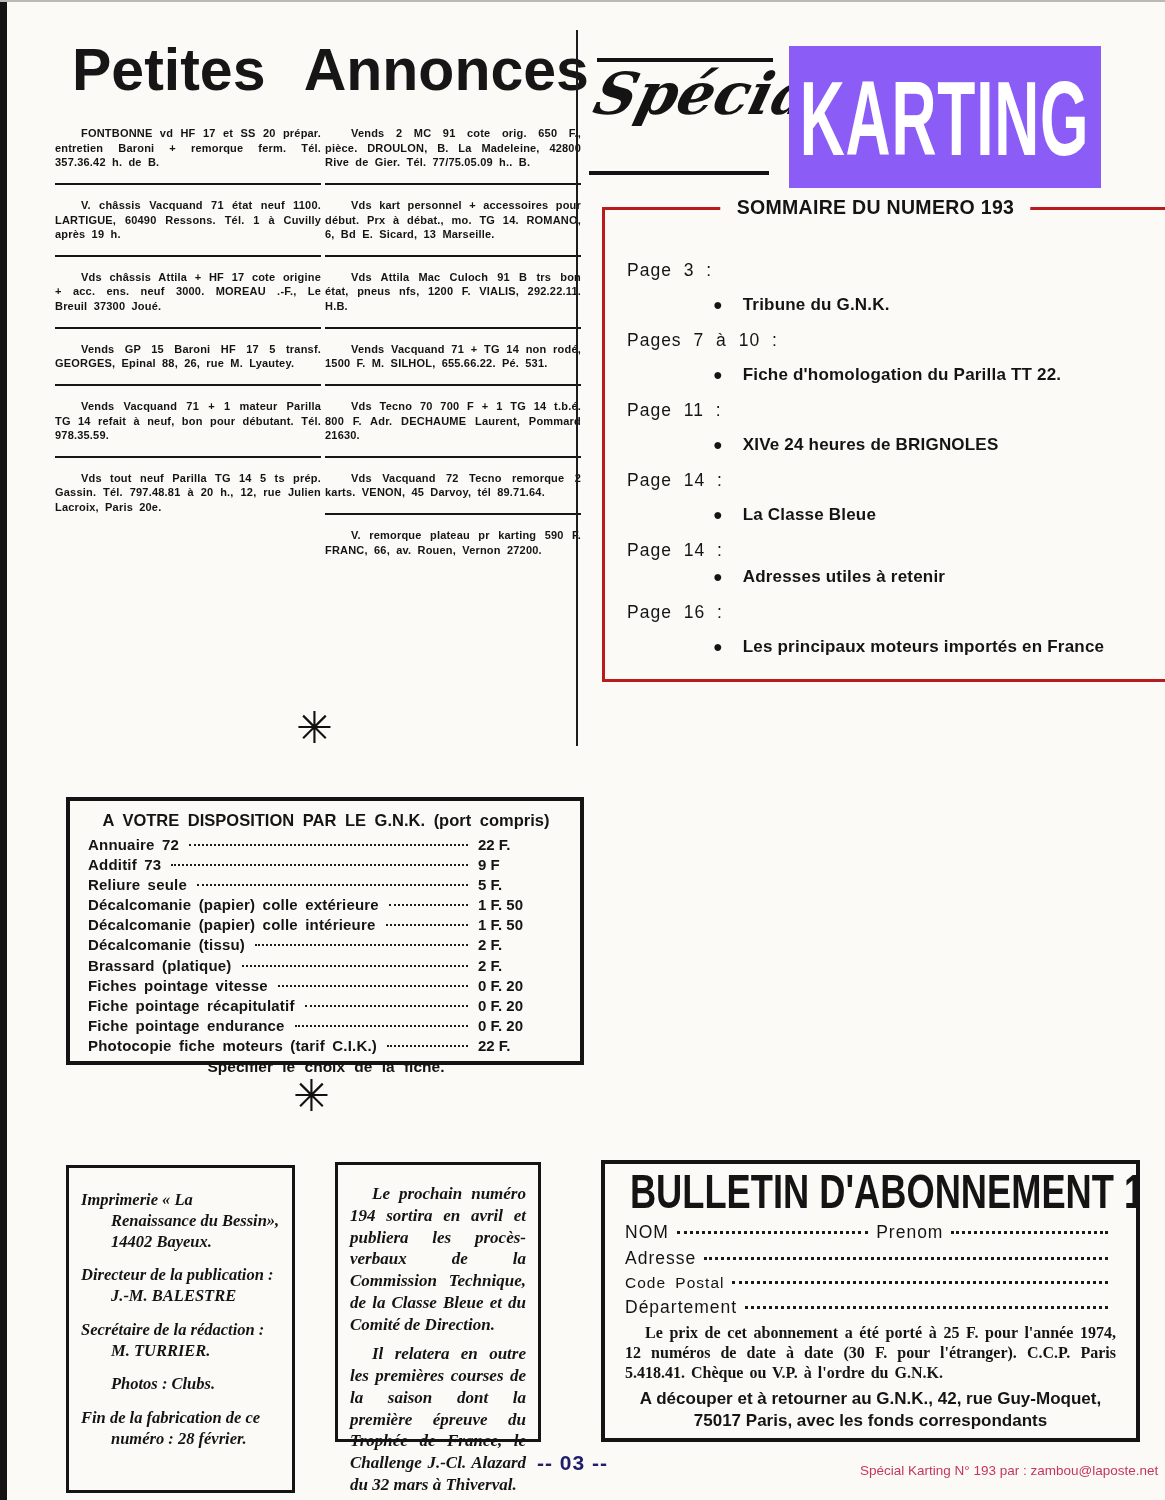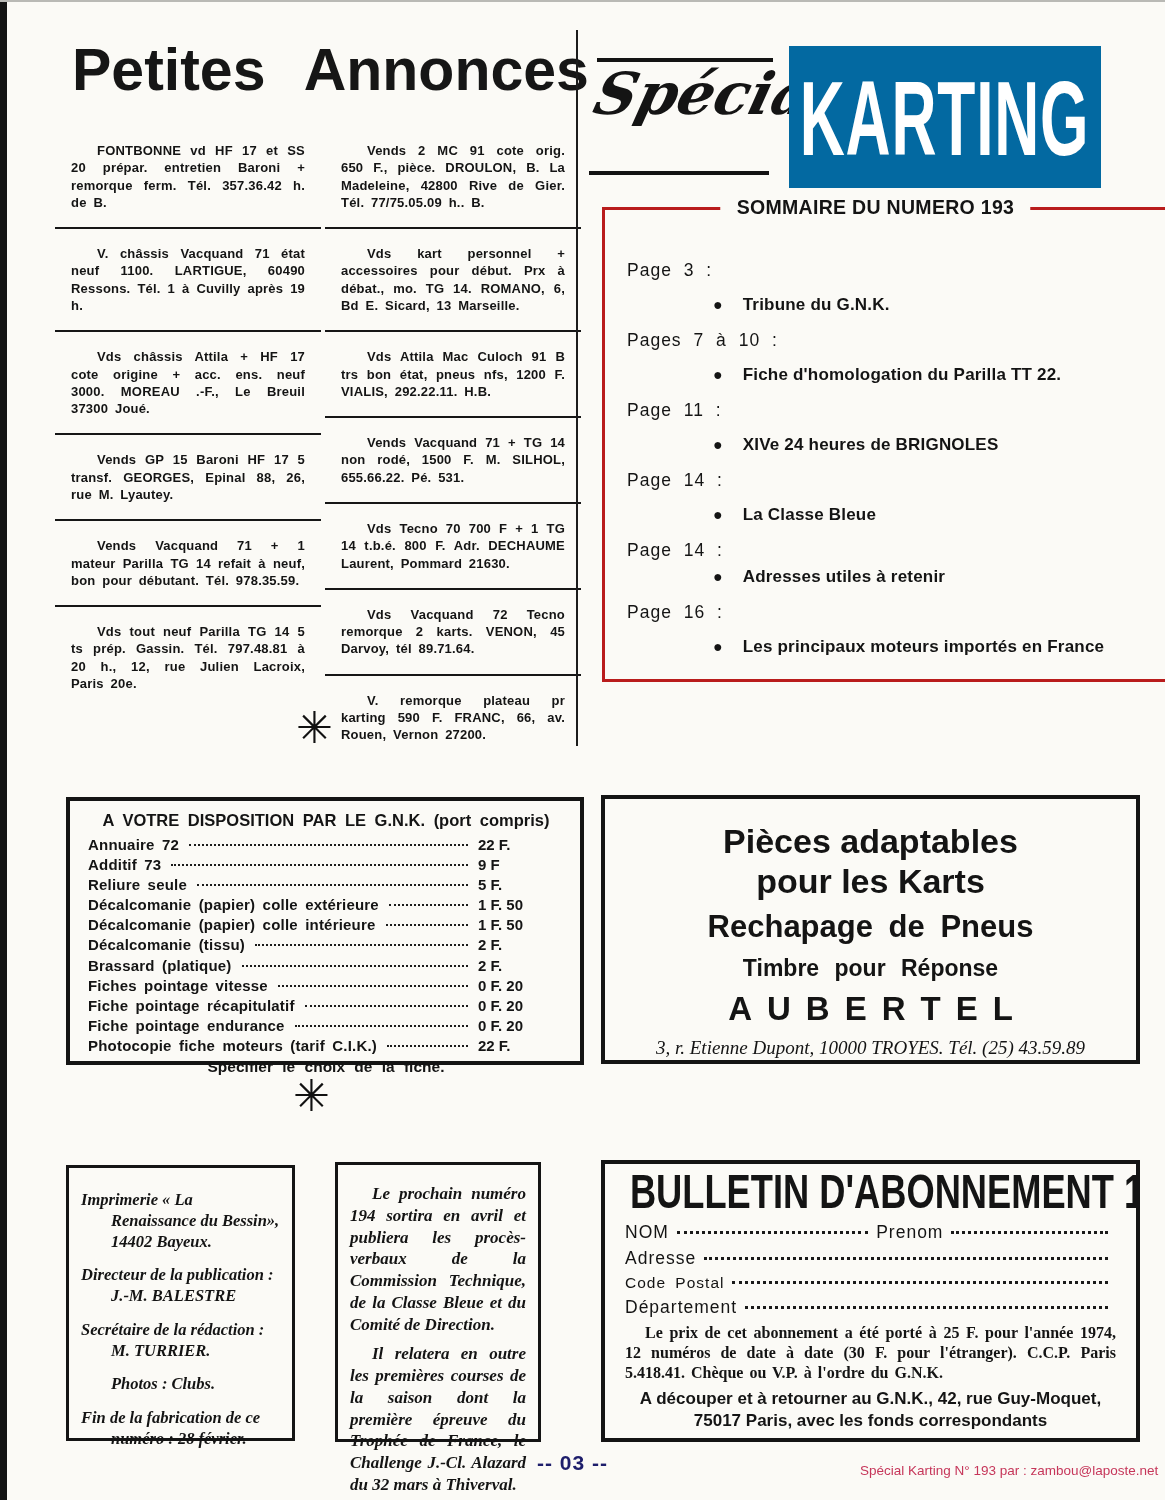--- a/index.html
+++ b/index.html
@@ -16,39 +16,39 @@
     position:absolute; left:72px; top:34px; margin:0;
     font-size:59px; font-weight:bold; letter-spacing:0px; word-spacing:24px; color:#161616;
     white-space:nowrap;
   }
 
   
   .col { position:absolute; top:124px; }
   .col-left  { left:55px;  width:266px; }
   .col-right { left:325px; width:256px; }
   .ad {
-    margin:16px; font-size:13px; font-weight:bold; line-height:1.33;
+    margin:0; font-size:11px; font-weight:bold; line-height:1.33;
     text-align:justify; text-indent:26px; letter-spacing:0.2px; word-spacing:3px;
   }
   .ad-separator { border:0; border-top:2.5px solid #161616; margin:13px 0; }
 
   .v-divider { position:absolute; left:576px; top:28px; width:2px; height:716px; background:#1c1c1c; }
 
   
   .mast-line { position:absolute; background:#131313; height:4px; }
   .mast-line-top    { left:597px; top:56px;  width:176px; }
   .mast-line-bottom { left:589px; top:169px; width:180px; }
   .mast-script {
     position:absolute; left:596px; top:58px; margin:0;
     font-family:"DejaVu Serif", serif; font-style:italic; font-weight:bold;
     font-size:58px; transform:skewX(-14deg); white-space:nowrap;
   }
   .mast-block {
     position:absolute; left:789px; top:44px; width:312px; height:142px;
-    background:#0369a1; color:#ffffff; display:flex; align-items:center; justify-content:center;
+    background:#8b5cf6; color:#ffffff; display:flex; align-items:center; justify-content:center;
   }
   .mast-block-text {
     font-size:76px; font-weight:bold; letter-spacing:1px; white-space:nowrap;
     transform:scale(0.82,1.40);
   }
 
   
   .sommaire-box { position:absolute; left:602px; top:205px; width:594px; height:475px; border:3px solid #b91c1c; box-sizing:border-box; }
   .sommaire-title {
     position:absolute; top:-14px; left:46%; transform:translateX(-50%);
@@ -85,21 +85,21 @@
     border:4px solid #141414; box-sizing:border-box; text-align:center; padding-top:22px;
   }
   .aub-l1, .aub-l2 { font-size:34px; font-weight:bold; line-height:1.18; }
   .aub-l3 { font-size:31px; font-weight:bold; margin-top:8px; word-spacing:7px; }
   .aub-l4 { font-size:23px; font-weight:bold; margin-top:10px; word-spacing:9px; }
   .aub-brand { font-size:33px; font-weight:bold; letter-spacing:15px; text-indent:15px; margin-top:8px; }
   .aub-address { font-family:"Liberation Serif", serif; font-style:italic; font-size:19px; margin-top:9px; }
 
   
   .imprint-box {
-    position:absolute; left:66px; top:1163px; width:229px; height:276px;
+    position:absolute; left:66px; top:1163px; width:229px; height:328px;
     border:3.5px solid #141414; box-sizing:border-box; padding:22px 12px 0 12px;
     font-family:"Liberation Serif", serif; font-style:italic; font-weight:bold;
     font-size:16.5px; line-height:1.26;
   }
   .imp-para { padding-left:30px; text-indent:-30px; margin:0 0 13px 0; }
   .imp-para.centered { padding-left:0; text-indent:0; margin-left:30px; }
 
   
   .next-issue-box {
     position:absolute; left:335px; top:1160px; width:206px; height:280px;
@@ -285,28 +285,20 @@
     <div class="price-row">
       <span class="price-label">Photocopie fiche moteurs (tarif C.I.K.)</span>
       <span class="price-dots"></span>
       <span class="price-value">22 F.</span>
     </div>
     <div class="price-note">Spécifier le choix de la fiche.</div>
   </div>
 
   <div class="star star-2">✳</div>
 
-  <div class="aubertel-box">
-    <div class="aub-l1">Pièces adaptables</div>
-    <div class="aub-l2">pour les Karts</div>
-    <div class="aub-l3">Rechapage de Pneus</div>
-    <div class="aub-l4">Timbre pour Réponse</div>
-    <div class="aub-brand">AUBERTEL</div>
-    <div class="aub-address">3, r. Etienne Dupont, 10000 TROYES. Tél. (25) 43.59.89</div>
-  </div>
 
   <div class="imprint-box">
     <p class="imp-para">Imprimerie « La Renaissance du Bessin», 14402 Bayeux.</p>
     <p class="imp-para">Directeur de la publication : J.-M. BALESTRE</p>
     <p class="imp-para">Secrétaire de la rédaction : M. TURRIER.</p>
     <p class="imp-para centered">Photos : Clubs.</p>
     <p class="imp-para">Fin de la fabrication de ce numéro : 28 février.</p>
   </div>
 
   <div class="next-issue-box">

